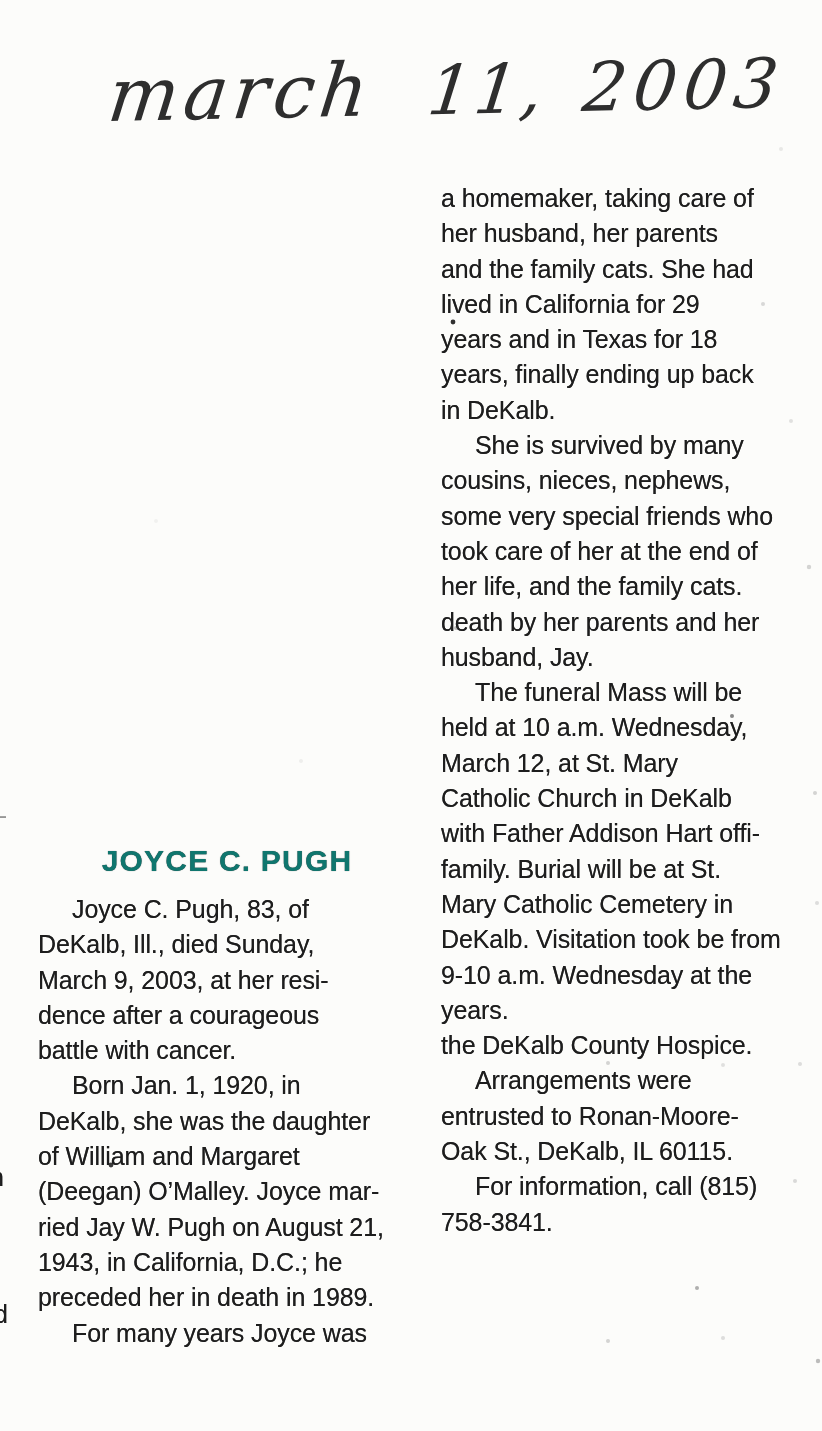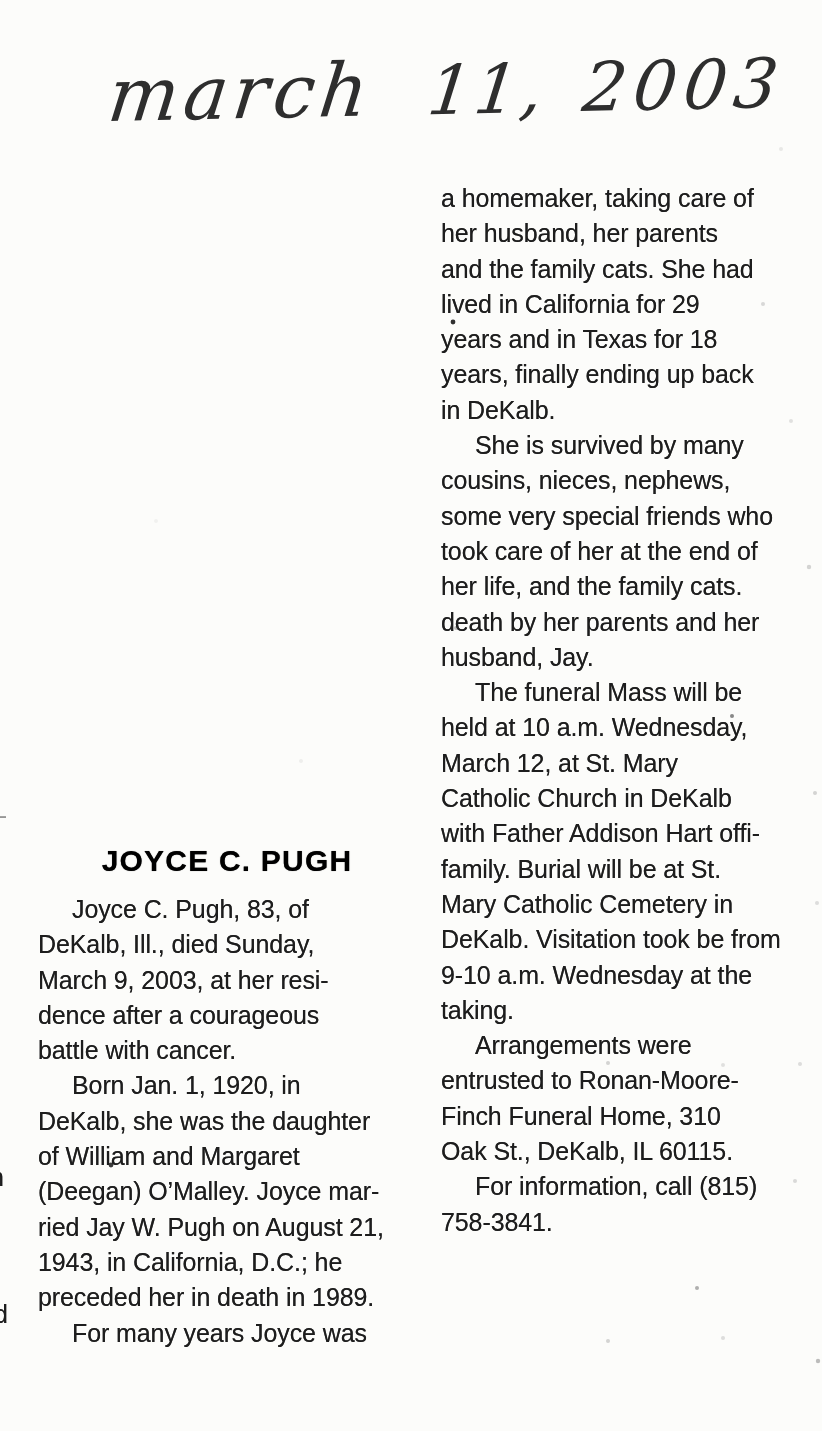--- a/index.html
+++ b/index.html
@@ -65,21 +65,21 @@
   .col-left  { left: 38px;  top: 843px; width: 378px; }
   .col-right { left: 441px; top: 181px; width: 375px; }
 
   .headline {
     margin: 0 0 13px 0;
     font-size: 30px;
     line-height: 36px;
     font-weight: bold;
     text-align: center;
     letter-spacing: 1.2px;
-    color: #000000;
+    color: #0f766e;
     text-shadow: 0 0 0.7px rgba(15,15,15,0.85);
   }
 
   
   .frag {
     position: absolute;
     left: 0;
     overflow: hidden;
     color: #1d1d1d;
     font-size: 25px;
@@ -184,28 +184,28 @@
         <div class="para">
           <div class="line first">The funeral Mass will be</div>
           <div class="line">held at 10 a.m. Wednesday,</div>
           <div class="line">March 12, at St. Mary</div>
           <div class="line">Catholic Church in DeKalb</div>
           <div class="line">with Father Addison Hart offi-</div>
           <div class="line">family. Burial will be at St.</div>
           <div class="line">Mary Catholic Cemetery in</div>
           <div class="line">DeKalb. Visitation took be from</div>
           <div class="line">9-10 a.m. Wednesday at the</div>
-          <div class="line">taking.</div>
-        </div>
-        <div class="para">
+          <div class="line">years.</div>
+        </div>
+        <div class="para">
+          <div class="line">the DeKalb County Hospice.</div>
         </div>
         <div class="para">
           <div class="line first">Arrangements were</div>
           <div class="line">entrusted to Ronan-Moore-</div>
-          <div class="line">Finch Funeral Home, 310</div>
           <div class="line">Oak St., DeKalb, IL 60115.</div>
         </div>
         <div class="para">
           <div class="line first">For information, call (815)</div>
           <div class="line">758-3841.</div>
         </div>
       </div>
   </div>
 
   <div class="frag frag-n"><span>n</span></div>

